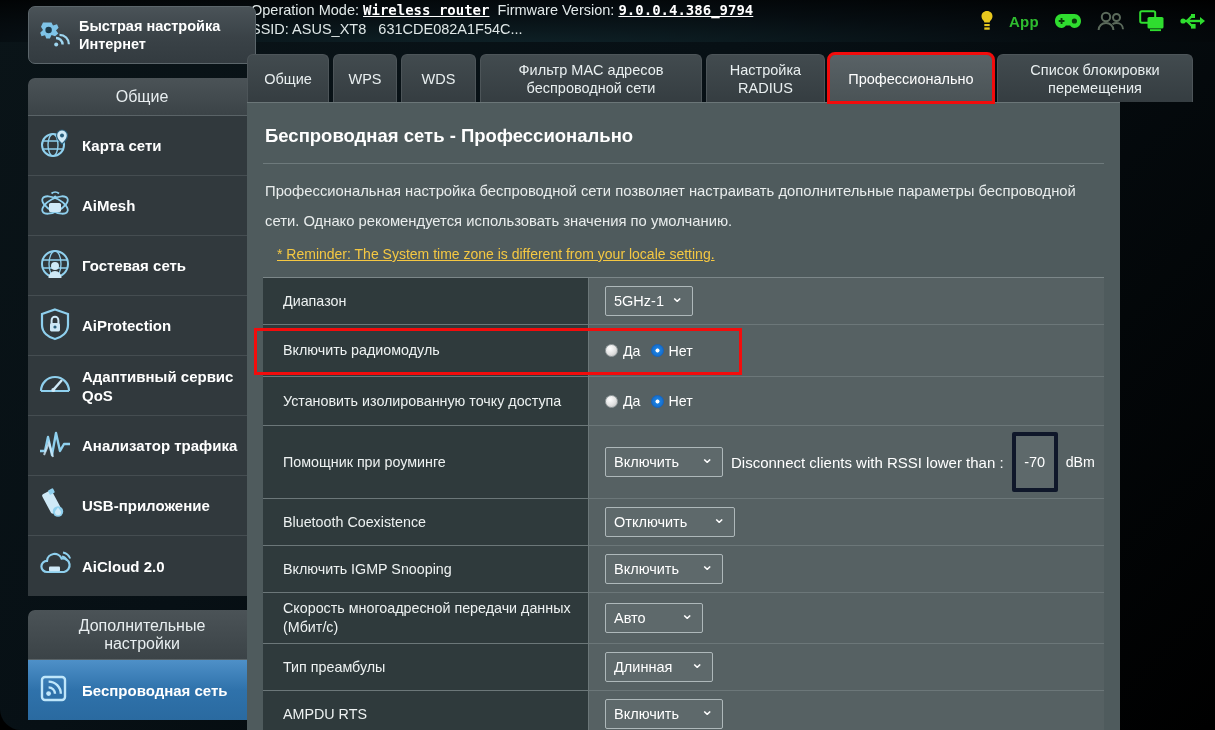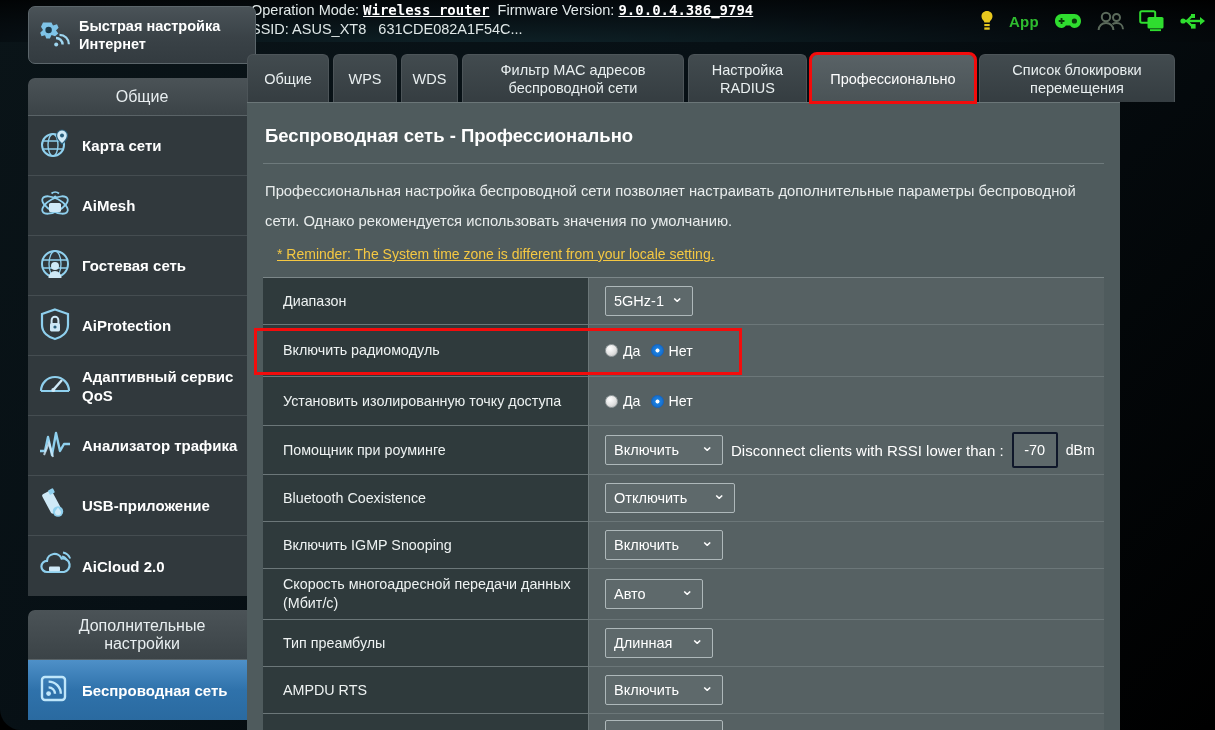--- a/index.html
+++ b/index.html
@@ -94,23 +94,23 @@
     background: #5e696b; border: 1px solid #aeb8ba; color: #ffffff;
     font-family: "Liberation Sans", sans-serif; font-size: 14.5px;
     padding: 5px 26px 5px 8px; border-radius: 2px; cursor: pointer; line-height: 18px;
   }
   .selwrap { position: relative; display: inline-flex; }
   .selwrap::after {
     content: "\2304"; position: absolute; right: 9px; top: 1px;
     color: #ffffff; font-size: 16px; pointer-events: none;
   }
   .txtin {
-    background: #5e696b; border: 2px solid #0f172a; color: #ffffff;
+    background: #5e696b; border: 4px solid #0f172a; color: #ffffff;
     font-family: "Liberation Sans", sans-serif; font-size: 14.5px;
-    padding: 8px 6px; width: 46px; text-align: center; border-radius: 2px;
+    padding: 18px 6px; width: 46px; text-align: center; border-radius: 2px;
   }
   .inline-lbl { color: #ffffff; font-size: 15px; }
   .unit { color: #ffffff; font-size: 14.2px; }
 
   .radiogrp { display: flex; align-items: center; gap: 10px; }
   .rpair { display: inline-flex; align-items: center; gap: 5px; cursor: pointer; }
   .rdot {
     width: 13px; height: 13px; border-radius: 50%;
     background: radial-gradient(circle at 36% 32%, #ffffff 0%, #e2e2e2 55%, #b9b9b9 100%);
     border: 1px solid #9aa2a4; display: inline-block;
@@ -334,21 +334,21 @@
 
   <div class="main">
 
     <div class="tabs">
       <div class="tab" style="width:82px">
         <span>Общие</span>
       </div>
       <div class="tab" style="width:64px">
         <span>WPS</span>
       </div>
-      <div class="tab" style="width:57px">
+      <div class="tab" style="width:75px">
         <span>WDS</span>
       </div>
       <div class="tab" style="width:222px">
         <span>Фильтр MAC адресов беспроводной сети</span>
       </div>
       <div class="tab" style="width:119px">
         <span>Настройка RADIUS</span>
       </div>
       <div class="tab sel marked" style="width:164px">
         <span>Профессионально</span>

